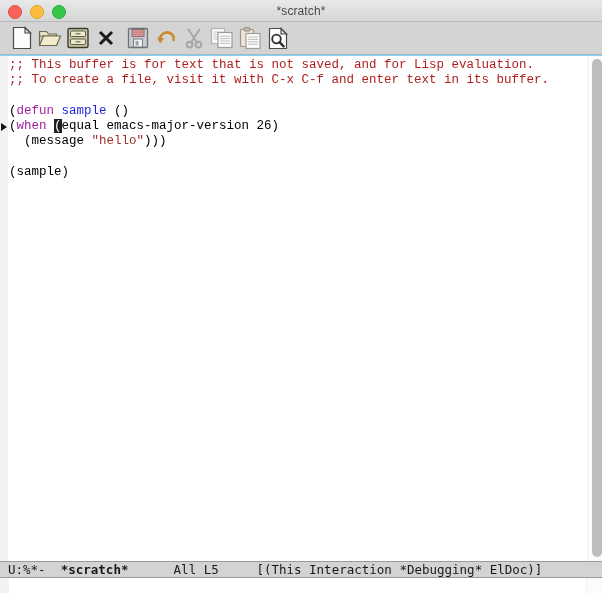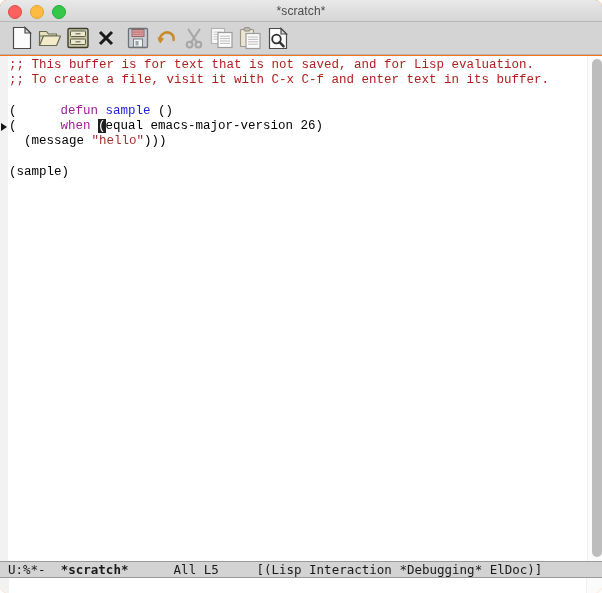--- a/index.html
+++ b/index.html
@@ -10,23 +10,22 @@
   }
   body {
     font-family: "DejaVu Sans", sans-serif;
     -webkit-font-smoothing: antialiased;
   }
   .window {
     position: relative;
     width: 602px;
     height: 593px;
     overflow: hidden;
-    background: #f97316;
-    box-sizing: border-box;
-    border-radius: 7px;
+    background: #7dd3fc;
+    box-sizing: border-box;
   }
 
   
   .titlebar {
     position: absolute;
     left: 0; top: 0;
     width: 602px;
     height: 22px;
     background: linear-gradient(to bottom, #e9e9e9 0%, #dedede 55%, #d6d6d6 100%);
     border-bottom: 1px solid #b8b8b8;
@@ -112,21 +111,21 @@
     font-family: Liberation Mono, monospace;
     font-size: 12.5px;
     line-height: 15.3px;
     color: #000000;
     white-space: pre;
     letter-spacing: 0px;
   }
   .line { height: 15.3px; position: relative; white-space: pre; }
 
   .tok-comment  { color: #b02020; }
-  .tok-keyword  { color: #a020a0; margin-left: 44px; }
+  .tok-keyword  { color: #a020a0; }
   .tok-fname    { color: #1f1fdd; }
   .tok-string   { color: #a0322d; }
   .tok-plain    { color: #000000; }
 
   .cursor-block {
     background: #202020;
     color: #ffffff;
   }
 
   
@@ -335,21 +334,21 @@
     <div class="buffer" id="buffer-lines"><div class="line"><span class="tok-comment">;; This buffer is for text that is not saved, and for Lisp evaluation.</span></div><div class="line"><span class="tok-comment">;; To create a file, visit it with C-x C-f and enter text in its buffer.</span></div><div class="line"><span class="tok-plain"></span></div><div class="line"><span class="tok-plain">(</span><span class="tok-keyword">defun</span><span class="tok-plain"> </span><span class="tok-fname">sample</span><span class="tok-plain"> ()</span></div><div class="line"><span class="fringe-arrow" style="top: 4px; left: -8px;"></span><span class="tok-plain">(</span><span class="tok-keyword">when</span><span class="tok-plain"> </span><span class="cursor-block">(</span><span class="tok-plain">equal emacs-major-version 26)</span></div><div class="line"><span class="tok-plain">  (message </span><span class="tok-string">"hello"</span><span class="tok-plain">)))</span></div><div class="line"><span class="tok-plain"></span></div><div class="line"><span class="tok-plain">(sample)</span></div></div>
   </div>
 
   <div class="scrollbar">
     <div class="scroll-track">
       <div class="scroll-thumb"></div>
     </div>
   </div>
 
   <div class="modeline">
-    <div class="modeline-inner"><span>U:%*-</span><span>  </span><span class="ml-buffername">*scratch*</span><span>      </span><span>All L5</span><span>     </span><span>[(Lisp Interaction *Debugging* ElDoc)]</span></div>
+    <div class="modeline-inner"><span>U:%*-</span><span>  </span><span class="ml-buffername">*scratch*</span><span>      </span><span>All L5</span><span>     </span><span>[(This Interaction *Debugging* ElDoc)]</span></div>
   </div>
 
   <div class="echo-area">
     <div class="echo-fringe"></div>
     <div class="echo-scroll"></div>
     <span></span>
   </div>
 
 </div>
 

